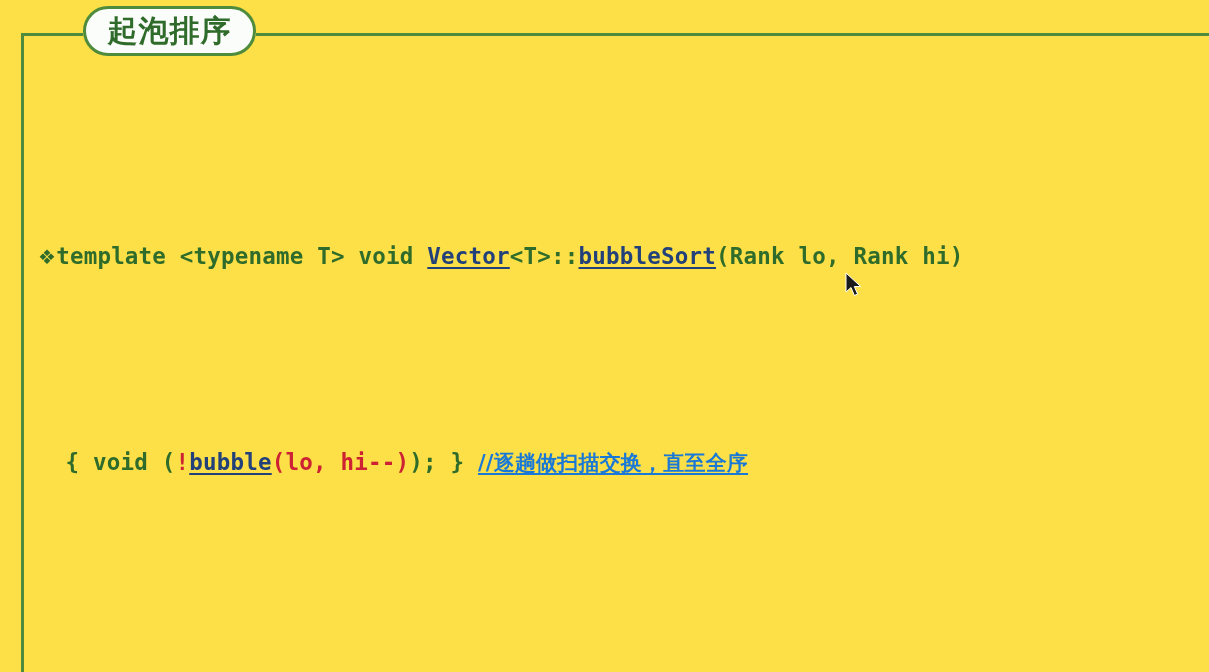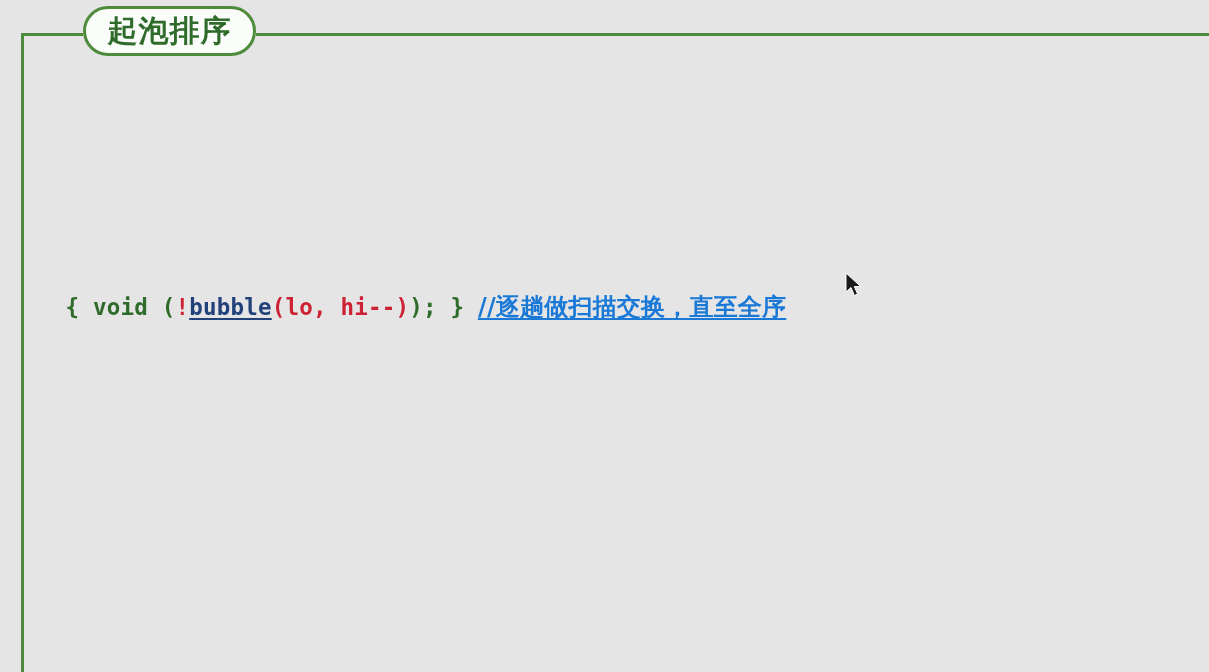--- a/index.html
+++ b/index.html
@@ -12,21 +12,21 @@
     height: 672px;
     overflow: hidden;
     font-family: "DejaVu Sans Mono", "Liberation Mono", monospace;
     position: relative;
   }
 
   
   #slide {
     position: absolute;
     inset: 0;
-    background: #e5e5e5;
+    background: #fde047;
   }
 
   
   .frame-left {
     position: absolute;
     left: 21px;
     top: 33px;
     width: 3px;
     height: 639px;
     background: #4e8b3c;
@@ -100,21 +100,21 @@
           text-decoration-thickness: 2px;
           text-underline-offset: 3px; }
   .bullet {
     color: #2f6b2a;
     font-family: "DejaVu Sans", sans-serif;
     font-size: 20px;
   }
   .cn {
     font-family: "DejaVu Sans", "Liberation Sans", sans-serif;
     font-weight: bold;
-    font-size: 24px;
+    font-size: 21px;
   }
 
   
   .cursor {
     position: absolute;
     left: 845px;
     top: 272px;
     width: 18px;
     height: 26px;
     pointer-events: none;
@@ -128,20 +128,21 @@
   <div class="frame-left"></div>
   <div class="frame-top-left"></div>
   <div class="frame-top-right"></div>
 
   <div class="title-pill">
     <span class="title-text">起泡排序</span>
   </div>
 
   <div class="code">
 
+    <div class="line"><span class="bullet">❖</span><span class="kw">template &lt;typename T&gt; void </span><span class="id">Vector</span><span class="kw">&lt;T&gt;::</span><span class="id">bubbleSort</span><span class="kw">(Rank lo, Rank hi)</span></div>
 
     <div class="line">  <span class="kw">{ void (</span><span class="red">!</span><span class="id">bubble</span><span class="red">(lo, hi--)</span><span class="kw">); } </span><span class="cm-u cn">//逐趟做扫描交换，直至全序</span></div>
 
     <div class="spacer"></div>
 
     
 
     
 
     

